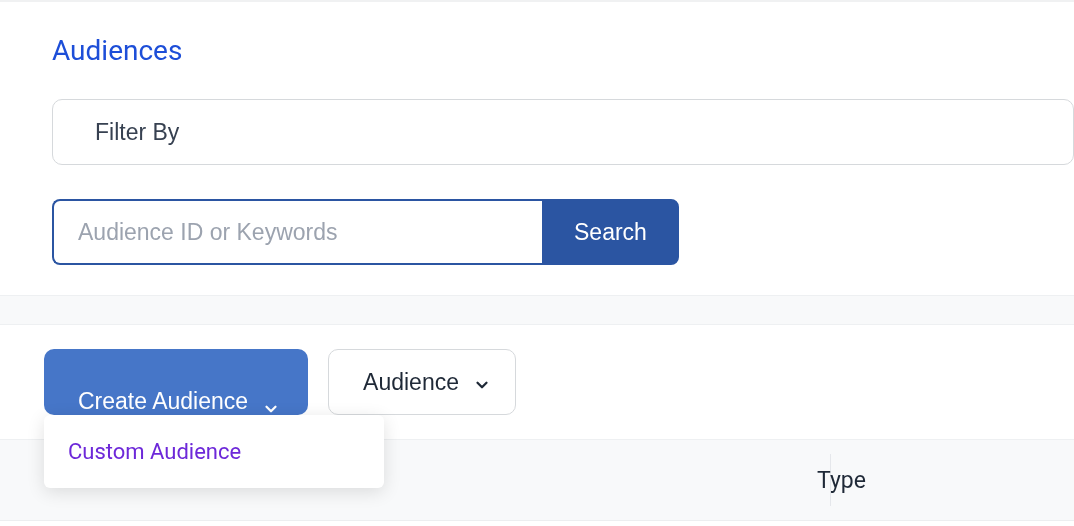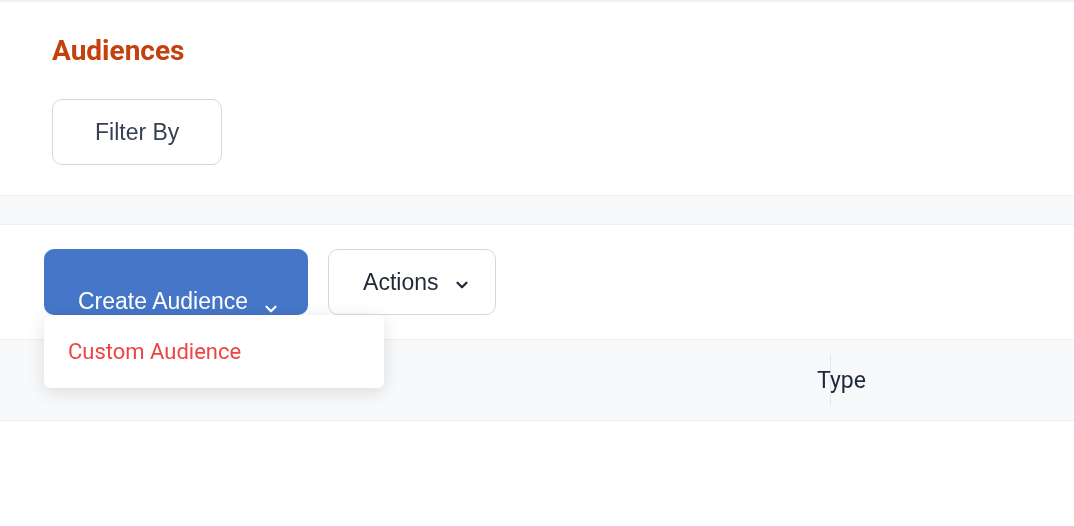--- a/index.html
+++ b/index.html
@@ -15,28 +15,29 @@
     height: 2px;
     width: 100%;
     background: #f0f1f2;
   }
   .header-section {
     padding: 32px 0 30px 52px;
     background: #fff;
   }
   .page-title {
     font-size: 28px;
-    font-weight: 700;
-    color: #c2410c;
+    font-weight: 400;
+    color: #1d4ed8;
     margin-bottom: 32px;
   }
   .filter-row {
     display: flex;
     align-items: stretch;
     gap: 34px;
+    flex-direction: column;
   }
   .filter-by-btn {
     height: 66px;
     padding: 0 42px;
     border: 1px solid #d6d9dc;
     background: #fff;
     border-radius: 10px;
     font-size: 23px;
     color: #374151;
     cursor: pointer;
@@ -127,21 +128,21 @@
     width: 340px;
     background: #fff;
     border-radius: 6px;
     box-shadow: 0 4px 18px rgba(0,0,0,0.12);
     padding: 10px 0;
     z-index: 10;
   }
   .dropdown-item {
     padding: 14px 24px;
     font-size: 22px;
-    color: #ef4444;
+    color: #6d28d9;
     cursor: pointer;
   }
   .table-header {
     height: 82px;
     background: #f8f9fa;
     border-top: 1px solid #eef0f2;
     border-bottom: 1px solid #eceef0;
     display: flex;
     align-items: center;
     position: relative;
@@ -167,37 +168,43 @@
 <div class="top-divider"></div>
 
 <div class="header-section">
   <h1 class="page-title">Audiences</h1>
 
   <div class="filter-row">
     <button class="filter-by-btn">
       <span>Filter By</span>
     </button>
 
+    <div class="search-group">
+      <input class="search-input" type="text" placeholder="Audience ID or Keywords" style="">
+      <button class="search-btn">
+        <span>Search</span>
+      </button>
+    </div>
   </div>
 </div>
 
 <div class="gap-band"></div>
 
 <div class="action-section">
   <button class="create-btn">
     <span>Create Audience</span>
     <span class="chevron-icon">
       <svg viewBox="0 0 24 24" width="18" height="18" fill="none" stroke="#ffffff" stroke-width="3" stroke-linecap="round" stroke-linejoin="round">
           <polyline points="6 9 12 15 18 9"></polyline>
         </svg>
     </span>
   </button>
 
   <button class="actions-btn">
-    <span>Actions</span>
+    <span>Audience</span>
     <span class="chevron-icon">
       <svg viewBox="0 0 24 24" width="18" height="18" fill="none" stroke="#1f2937" stroke-width="3" stroke-linecap="round" stroke-linejoin="round">
           <polyline points="6 9 12 15 18 9"></polyline>
         </svg>
     </span>
   </button>
 
   <div class="dropdown-menu">
     <div class="dropdown-item">
       <span>Custom Audience</span>

